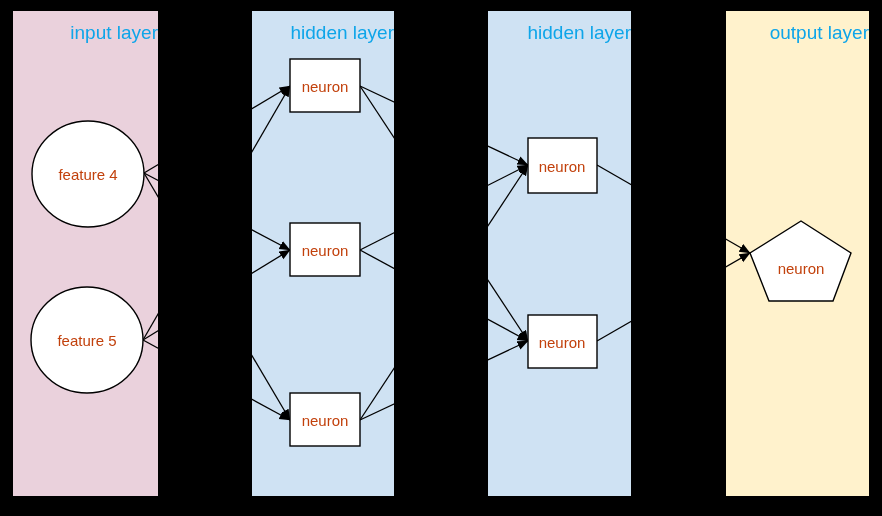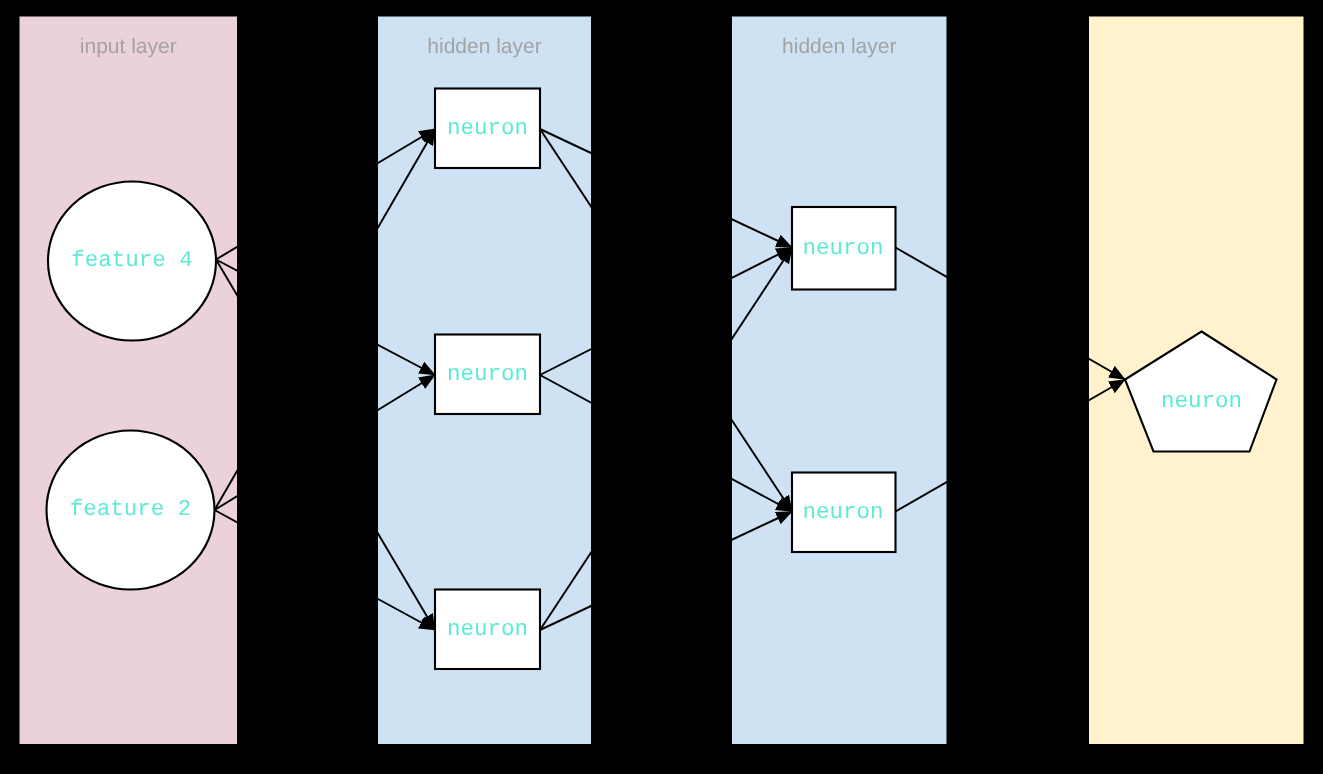--- a/index.html
+++ b/index.html
@@ -28,32 +28,31 @@
     fill: none;
   }
   .node-shape {
     fill: #ffffff;
     stroke: #000000;
     stroke-width: 1.4;
   }
   .panel-title {
     position: absolute;
     top: 22px;
-    text-align: center;
-    font-size: 14px;
-    color: #a3a3a3;
+    text-align: right;
+    font-size: 19px;
+    color: #0ea5e9;
     white-space: nowrap;
   }
   .node-label {
     position: absolute;
     transform: translate(-50%, -50%);
     font-size: 15px;
-    color: #5eead4;
+    color: #c2410c;
     white-space: nowrap;
-    font-family: Liberation Mono, monospace;
   }
 </style>
 </head>
 <body>
 
 <div class="canvas">
 
   <svg class="diagram-svg" viewBox="0 0 882 516" xmlns="http://www.w3.org/2000/svg">
     <defs>
       <marker id="arrow" markerUnits="userSpaceOnUse" markerWidth="12" markerHeight="10" refX="10.5" refY="4.5" orient="auto">
@@ -92,23 +91,24 @@
 
     <rect class="node-shape" x="528" y="138" width="69" height="55"></rect>
     <rect class="node-shape" x="528" y="315" width="69" height="53"></rect>
 
     <polygon class="node-shape" points="801,221 851,253 833,301 769,301 750,253"></polygon>
   </svg>
 
   <div class="panel-title" style="left:13px;  width:145px;">input layer</div>
   <div class="panel-title" style="left:252px; width:142px;">hidden layer</div>
   <div class="panel-title" style="left:488px; width:143px;">hidden layer</div>
+  <div class="panel-title" style="left:726px; width:143px;">output layer</div>
 
   <div class="node-label" style="left:88px;  top:174px;">feature 4</div>
-  <div class="node-label" style="left:87px;  top:340px;">feature 2</div>
+  <div class="node-label" style="left:87px;  top:340px;">feature 5</div>
 
   <div class="node-label" style="left:325px; top:86px;">neuron</div>
   <div class="node-label" style="left:325px; top:250px;">neuron</div>
   <div class="node-label" style="left:325px; top:420px;">neuron</div>
 
   <div class="node-label" style="left:562px; top:166px;">neuron</div>
   <div class="node-label" style="left:562px; top:342px;">neuron</div>
 
   <div class="node-label" style="left:801px; top:268px;">neuron</div>
 

